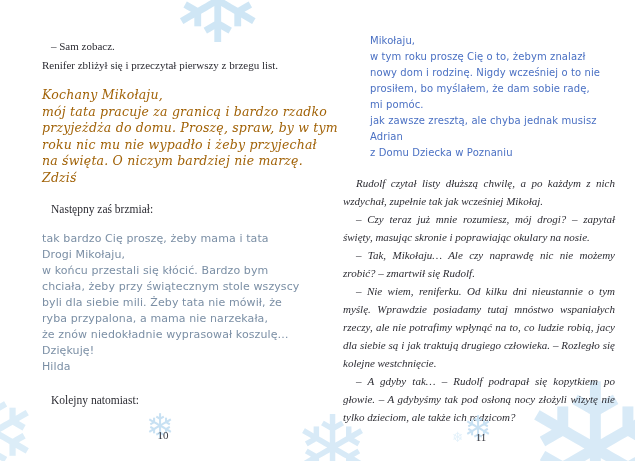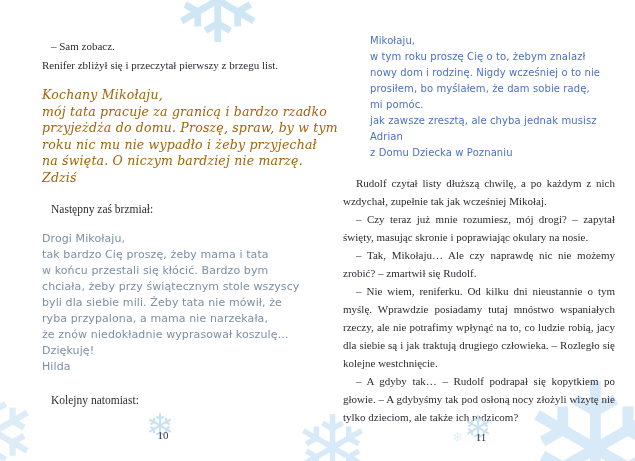--- a/index.html
+++ b/index.html
@@ -64,21 +64,21 @@
   .letter-slate .sig{padding-right:28px;}
   .letter-blue{
     font-family:"DejaVu Sans","Liberation Sans",sans-serif;
     font-size:10px;
     line-height:16px;
     letter-spacing:.1px;
     color:#4a70c3;
     padding-left:27px;
   }
   .letter-blue .sig{padding-right:6px;}
-  .right-body{margin-top:13px;}
+  .right-body{margin-top:13px;font-style:italic;}
   .right-body .body-par{font-size:11px;line-height:18px;text-indent:13px;}
   
   .pagenum{
     position:absolute;
     width:40px;height:34px;
     text-align:center;
     z-index:2;
   }
   .pagenum-left {left:143px;top:418px;}
   .pagenum-right{left:461px;top:420px;}
@@ -118,22 +118,22 @@
       <div class="lline">mój tata pracuje za granicą i bardzo rzadko</div>
       <div class="lline">przyjeżdża do domu. Proszę, spraw, by w tym</div>
       <div class="lline">roku nic mu nie wypadło i żeby przyjechał</div>
       <div class="lline">na święta. O niczym bardziej nie marzę.</div>
       <div class="lline sig">Zdziś</div>
     </div>
 
     <p class="label-par indent mt14">Następny zaś brzmiał:</p>
 
     <div class="letter letter-slate">
+      <div class="lline">tak bardzo Cię proszę, żeby mama i tata</div>
       <div class="lline">Drogi Mikołaju,</div>
-      <div class="lline">tak bardzo Cię proszę, żeby mama i tata</div>
       <div class="lline">w końcu przestali się kłócić. Bardzo bym</div>
       <div class="lline">chciała, żeby przy świątecznym stole wszyscy</div>
       <div class="lline">byli dla siebie mili. Żeby tata nie mówił, że</div>
       <div class="lline">ryba przypalona, a mama nie narzekała,</div>
       <div class="lline">że znów niedokładnie wyprasował koszulę…</div>
       <div class="lline">Dziękuję!</div>
       <div class="lline sig">Hilda</div>
     </div>
 
     <p class="label-par indent mt15">Kolejny natomiast:</p>

